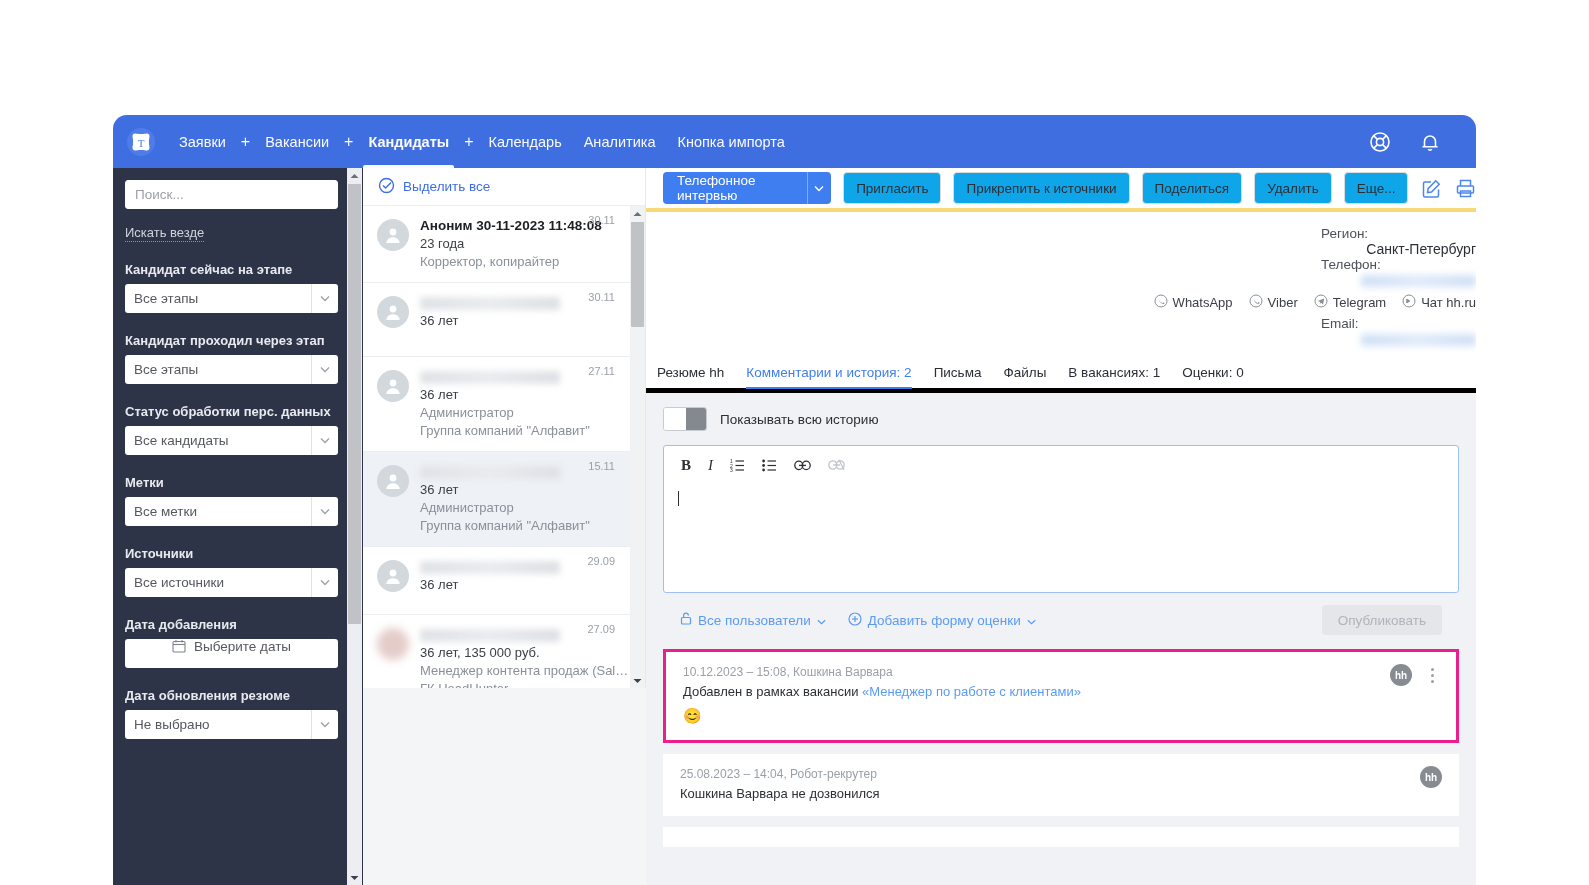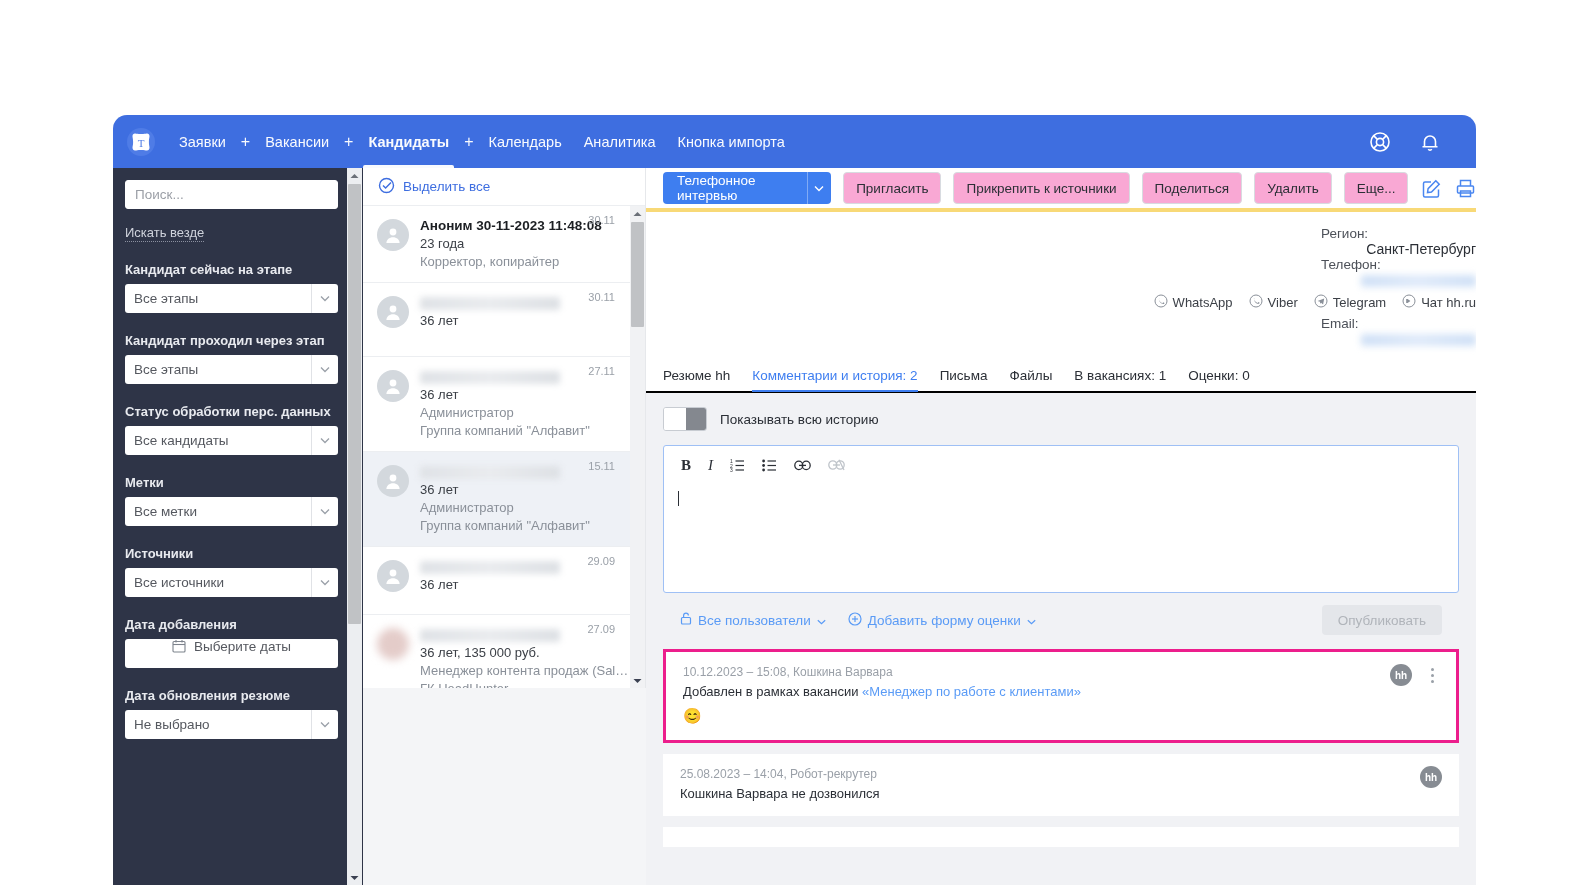--- a/index.html
+++ b/index.html
@@ -170,21 +170,21 @@
   }
   .btn-primary {
     height: 32px; background: #3e7ef0; color: #fff; border-radius: 4px;
     display: flex; align-items: center; font-size: 13.5px; cursor: pointer;
     overflow: hidden;
   }
   .btn-primary .lbl { padding: 0 14px; }
   .btn-primary .sep { width: 1px; height: 32px; background: rgba(255,255,255,0.35); }
   .btn-primary .dd { width: 29px; display: flex; align-items: center; justify-content: center; }
   .btn {
-    height: 32px; padding: 0 12px; background: #f9a8d4; border: 1px solid #d8dbe0;
+    height: 32px; padding: 0 12px; background: #0ea5e9; border: 1px solid #d8dbe0;
     border-radius: 4px; display: flex; align-items: center; font-size: 13.5px;
     color: #2b2f36; cursor: pointer; white-space: nowrap;
   }
   .icon-btn { width: 26px; height: 26px; display: flex; align-items: center; justify-content: center; cursor: pointer; }
   .toolbar .icon-btn:first-of-type { margin-left: 12px; }
 
   .yellow-bar { height: 4px; background: #f8d977; }
 
   .info {
     background: #fff; padding: 14px 0 10px 17px;
@@ -195,21 +195,21 @@
   .redact {
     display: inline-block; height: 12px; width: 115px;
     background: linear-gradient(90deg,#cfe0f6,#dfeafa,#cfe0f6); filter: blur(3.5px);
     border-radius: 2px; margin-top: 3px;
   }
   .messengers { display: flex; align-items: center; gap: 16px; padding: 4px 0 2px 0; }
   .msgr { display: flex; align-items: center; gap: 5px; font-size: 13px; color: #3c4047; cursor: pointer; }
 
   .tabs {
     background: #fff; display: flex; align-items: flex-end; gap: 22px;
-    padding-left: 17px; height: 34px; border-bottom: 2px solid #000000;
+    padding-left: 11px; height: 34px; border-bottom: 5px solid #000000;
   }
   .tab {
     font-size: 13.5px; color: #2b2f36; padding-bottom: 8px; cursor: pointer;
     position: relative; white-space: nowrap;
   }
   .tab.active { color: #3e7ef0; }
   .tab.active::after {
     content: ""; position: absolute; left: 0; right: 0; bottom: -1px;
     height: 2px; background: #3e7ef0;
   }

